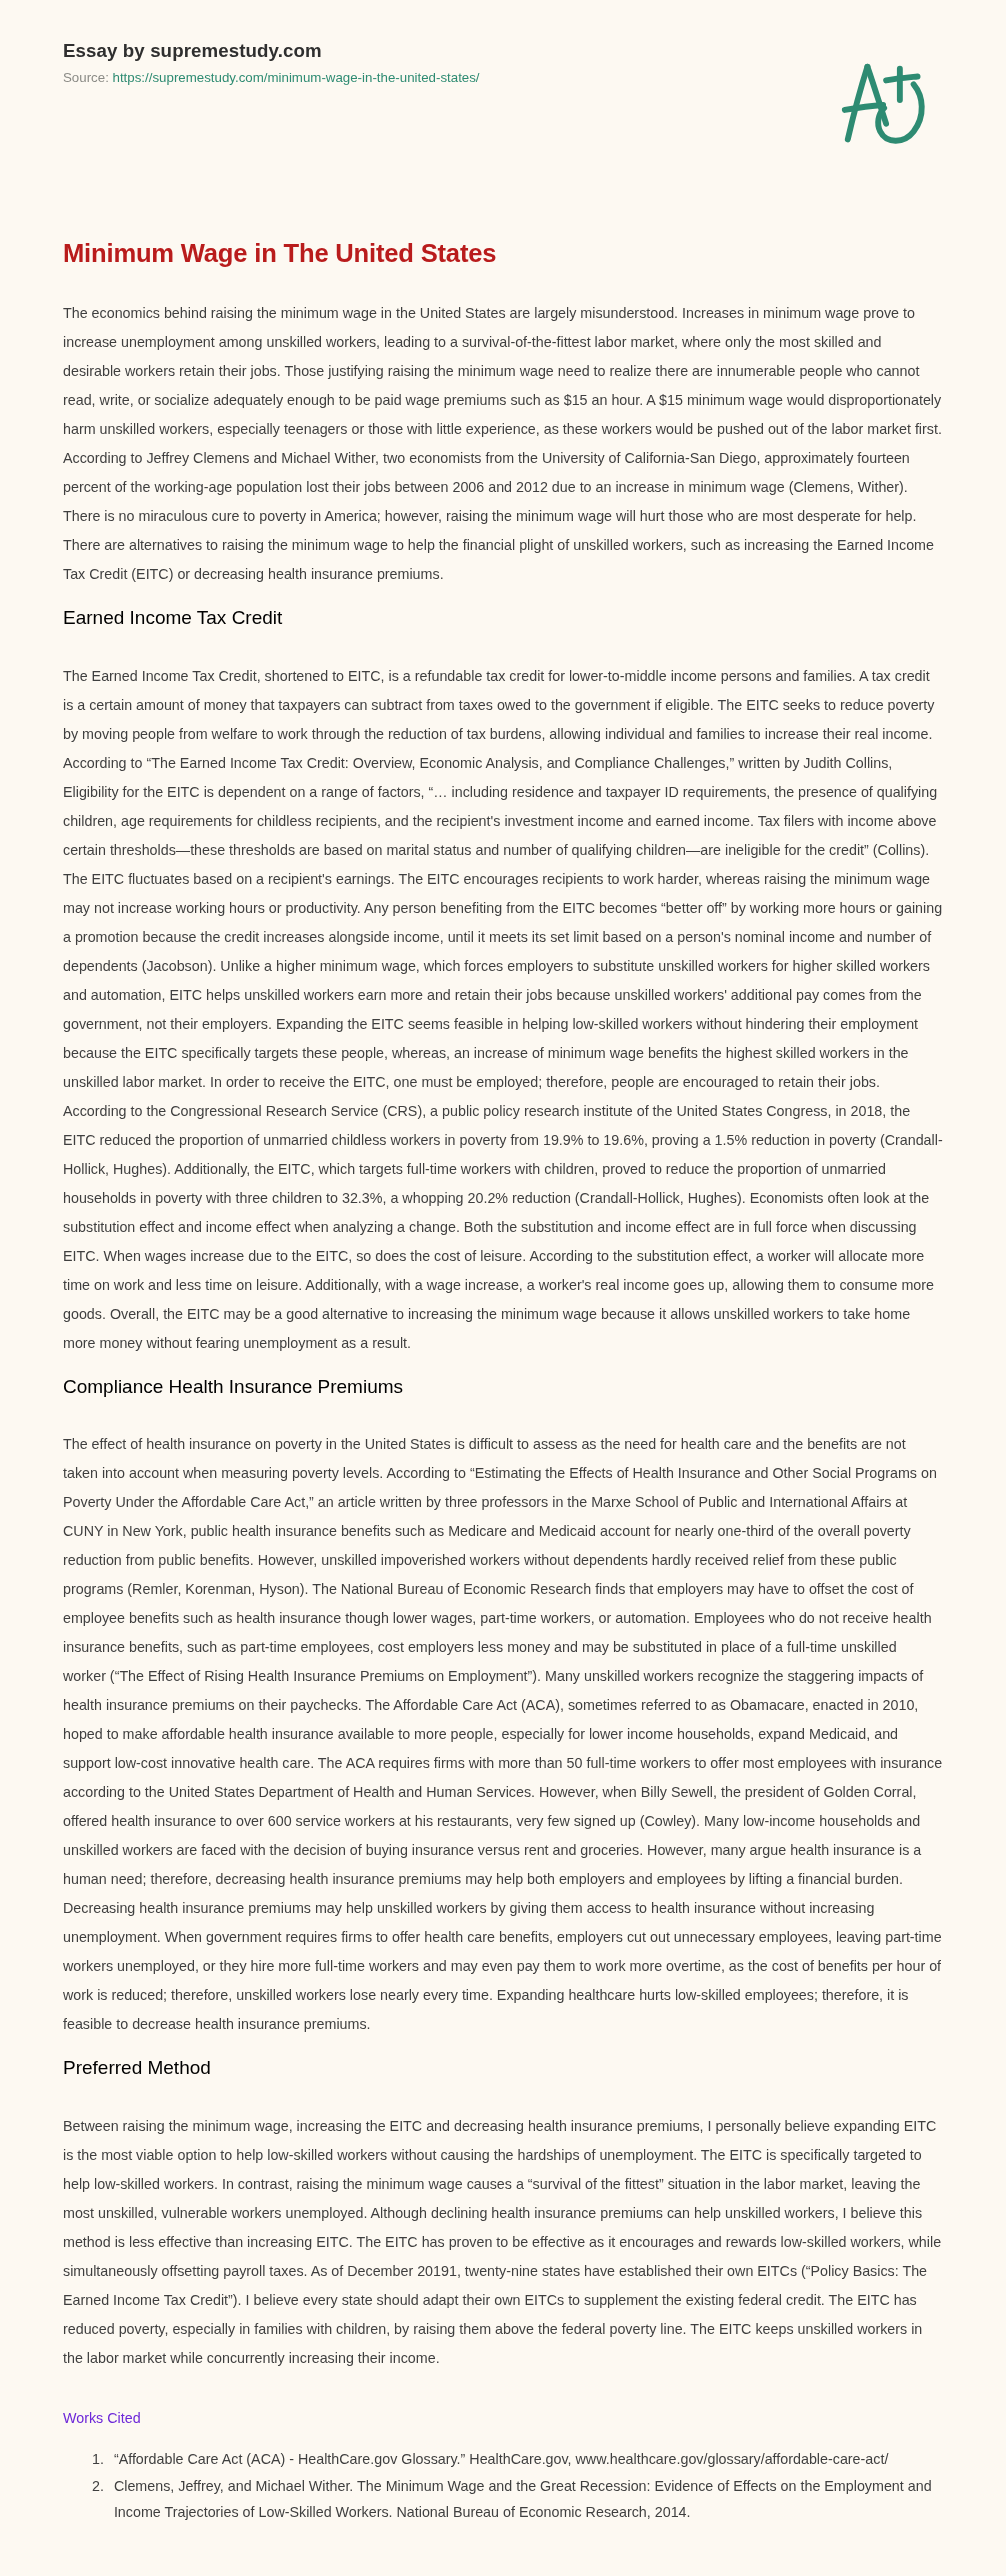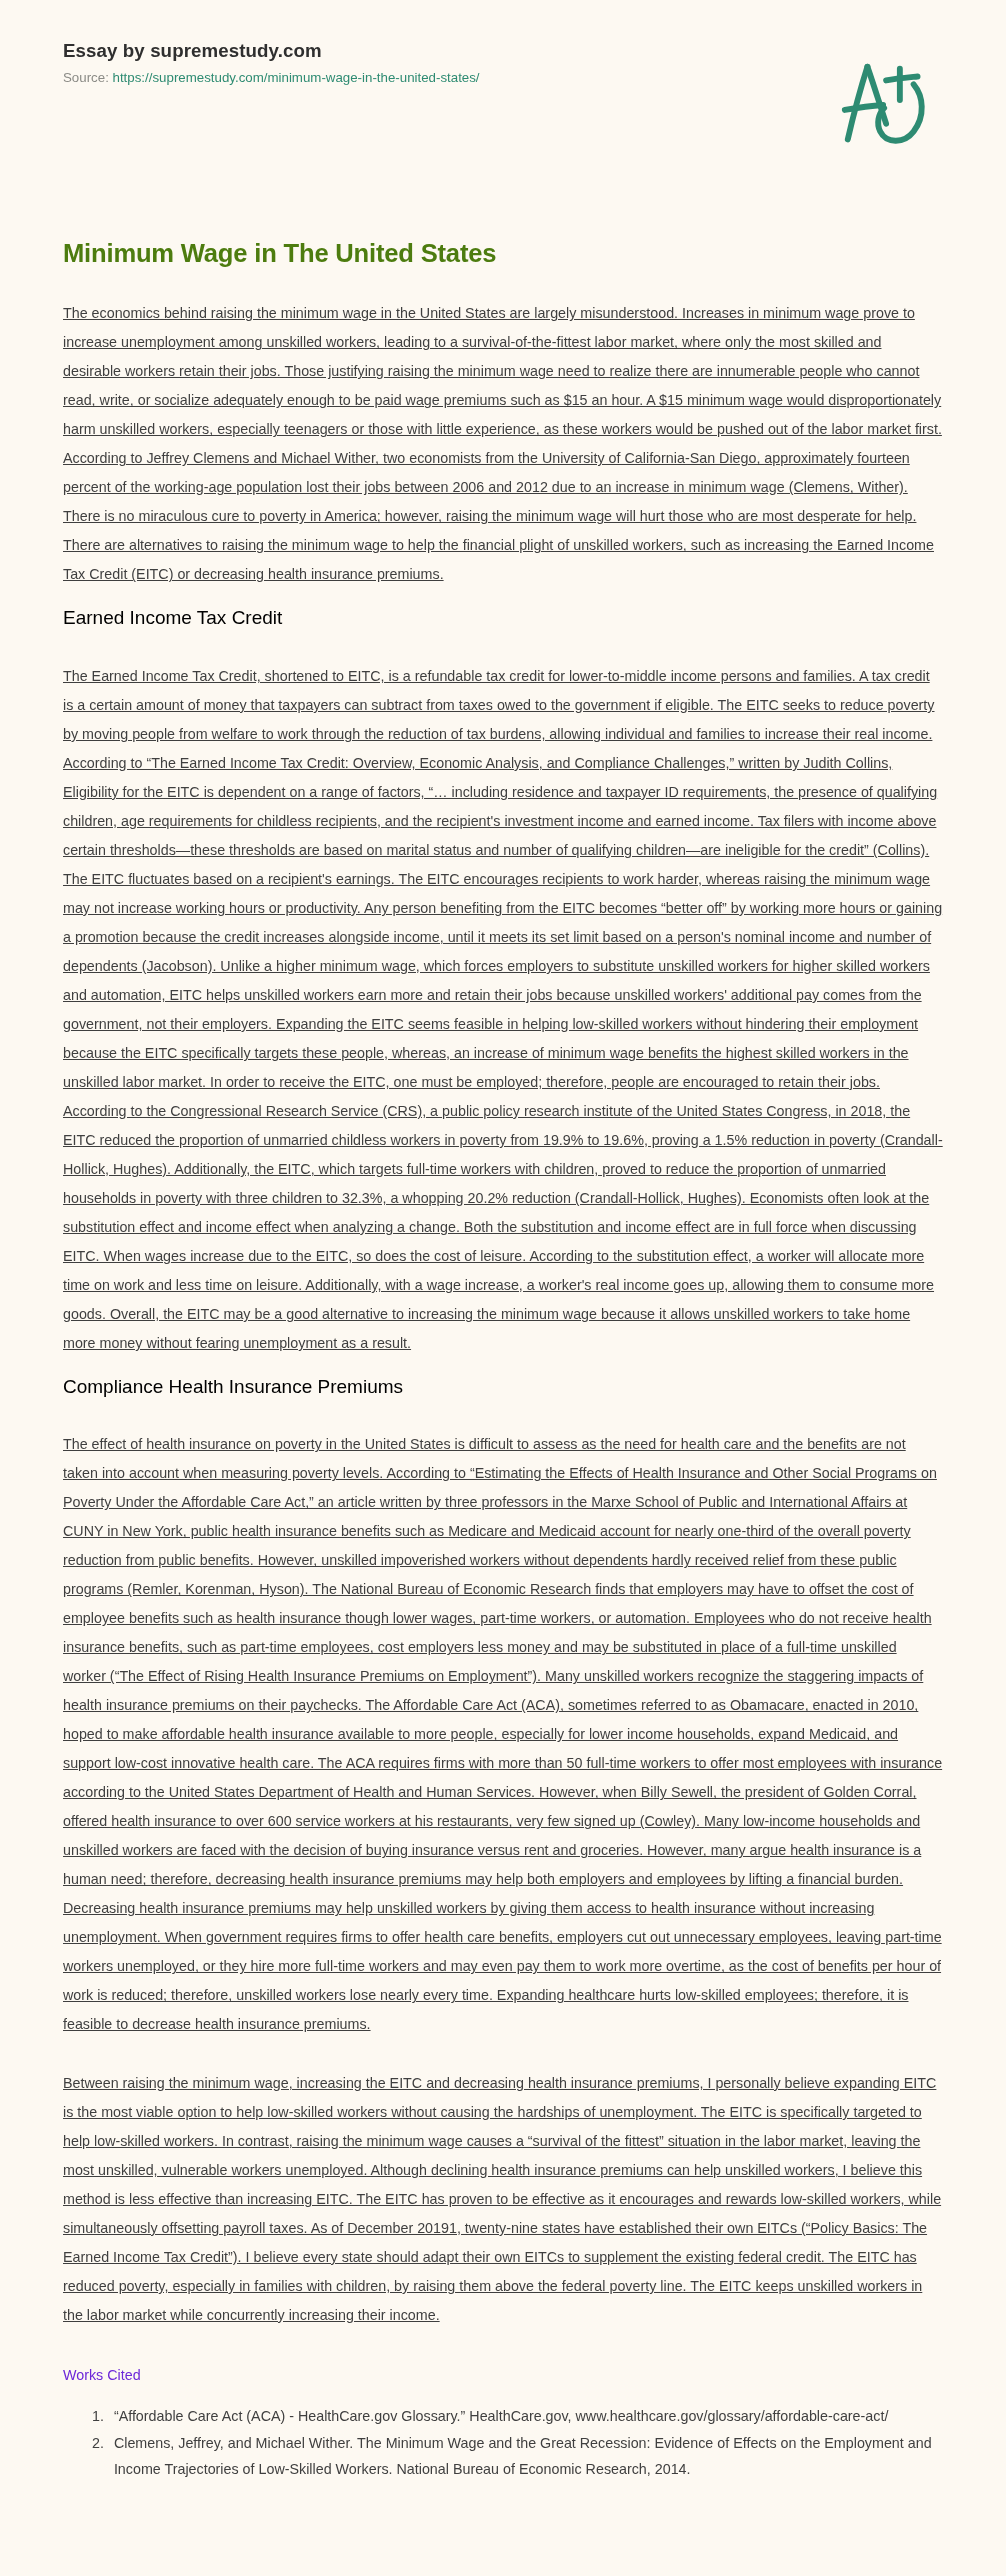--- a/index.html
+++ b/index.html
@@ -54,32 +54,31 @@
   }
   .logo svg { display: block; width: 100%; height: 100%; }
 
   
   .article {
     padding: 0 63px 39px 63px;
   }
   .doc-title {
     font-size: 25.6px;
     font-weight: bold;
-    color: #4d7c0f;
+    color: #b91c1c;
     margin: 81px 0 0 0;
     line-height: 1.25;
     letter-spacing: -0.2px;
   }
   p.body-text {
     font-size: 14.3px;
     line-height: 29px;
     color: #3f3f3f;
     margin: 29.5px 0 0 0;
     text-align: left;
-    text-decoration: underline;
   }
   h2.section-heading {
     font-size: 19px;
     font-weight: normal;
     color: #000000;
     line-height: 29px;
     margin: 14px 0 0 0;
   }
   h2.works-cited-heading {
     font-size: 14.3px;
@@ -143,20 +142,21 @@
     <h1 class="doc-title">Minimum Wage in The United States</h1>
 
     <p class="body-text">The economics behind raising the minimum wage in the United States are largely misunderstood. Increases in minimum wage prove to increase unemployment among unskilled workers, leading to a survival-of-the-fittest labor market, where only the most skilled and desirable workers retain their jobs. Those justifying raising the minimum wage need to realize there are innumerable people who cannot read, write, or socialize adequately enough to be paid wage premiums such as $15 an hour. A $15 minimum wage would disproportionately harm unskilled workers, especially teenagers or those with little experience, as these workers would be pushed out of the labor market first. According to Jeffrey Clemens and Michael Wither, two economists from the University of California-San Diego, approximately fourteen percent of the working-age population lost their jobs between 2006 and 2012 due to an increase in minimum wage (Clemens, Wither). There is no miraculous cure to poverty in America; however, raising the minimum wage will hurt those who are most desperate for help. There are alternatives to raising the minimum wage to help the financial plight of unskilled workers, such as increasing the Earned Income Tax Credit (EITC) or decreasing health insurance premiums.</p>
 
     <h2 class="section-heading">Earned Income Tax Credit</h2>
     <p class="body-text">The Earned Income Tax Credit, shortened to EITC, is a refundable tax credit for lower-to-middle income persons and families. A tax credit is a certain amount of money that taxpayers can subtract from taxes owed to the government if eligible. The EITC seeks to reduce poverty by moving people from welfare to work through the reduction of tax burdens, allowing individual and families to increase their real income. According to “The Earned Income Tax Credit: Overview, Economic Analysis, and Compliance Challenges,” written by Judith Collins, Eligibility for the EITC is dependent on a range of factors, “… including residence and taxpayer ID requirements, the presence of qualifying children, age requirements for childless recipients, and the recipient's investment income and earned income. Tax filers with income above certain thresholds—these thresholds are based on marital status and number of qualifying children—are ineligible for the credit” (Collins). The EITC fluctuates based on a recipient's earnings. The EITC encourages recipients to work harder, whereas raising the minimum wage may not increase working hours or productivity. Any person benefiting from the EITC becomes “better off” by working more hours or gaining a promotion because the credit increases alongside income, until it meets its set limit based on a person's nominal income and number of dependents (Jacobson). Unlike a higher minimum wage, which forces employers to substitute unskilled workers for higher skilled workers and automation, EITC helps unskilled workers earn more and retain their jobs because unskilled workers' additional pay comes from the government, not their employers. Expanding the EITC seems feasible in helping low-skilled workers without hindering their employment because the EITC specifically targets these people, whereas, an increase of minimum wage benefits the highest skilled workers in the unskilled labor market. In order to receive the EITC, one must be employed; therefore, people are encouraged to retain their jobs. According to the Congressional Research Service (CRS), a public policy research institute of the United States Congress, in 2018, the EITC reduced the proportion of unmarried childless workers in poverty from 19.9% to 19.6%, proving a 1.5% reduction in poverty (Crandall-Hollick, Hughes). Additionally, the EITC, which targets full-time workers with children, proved to reduce the proportion of unmarried households in poverty with three children to 32.3%, a whopping 20.2% reduction (Crandall-Hollick, Hughes). Economists often look at the substitution effect and income effect when analyzing a change. Both the substitution and income effect are in full force when discussing EITC. When wages increase due to the EITC, so does the cost of leisure. According to the substitution effect, a worker will allocate more time on work and less time on leisure. Additionally, with a wage increase, a worker's real income goes up, allowing them to consume more goods. Overall, the EITC may be a good alternative to increasing the minimum wage because it allows unskilled workers to take home more money without fearing unemployment as a result.</p>
 
     <h2 class="section-heading">Compliance Health Insurance Premiums</h2>
     <p class="body-text">The effect of health insurance on poverty in the United States is difficult to assess as the need for health care and the benefits are not taken into account when measuring poverty levels. According to “Estimating the Effects of Health Insurance and Other Social Programs on Poverty Under the Affordable Care Act,” an article written by three professors in the Marxe School of Public and International Affairs at CUNY in New York, public health insurance benefits such as Medicare and Medicaid account for nearly one-third of the overall poverty reduction from public benefits. However, unskilled impoverished workers without dependents hardly received relief from these public programs (Remler, Korenman, Hyson). The National Bureau of Economic Research finds that employers may have to offset the cost of employee benefits such as health insurance though lower wages, part-time workers, or automation. Employees who do not receive health insurance benefits, such as part-time employees, cost employers less money and may be substituted in place of a full-time unskilled worker (“The Effect of Rising Health Insurance Premiums on Employment”). Many unskilled workers recognize the staggering impacts of health insurance premiums on their paychecks. The Affordable Care Act (ACA), sometimes referred to as Obamacare, enacted in 2010, hoped to make affordable health insurance available to more people, especially for lower income households, expand Medicaid, and support low-cost innovative health care. The ACA requires firms with more than 50 full-time workers to offer most employees with insurance according to the United States Department of Health and Human Services. However, when Billy Sewell, the president of Golden Corral, offered health insurance to over 600 service workers at his restaurants, very few signed up (Cowley). Many low-income households and unskilled workers are faced with the decision of buying insurance versus rent and groceries. However, many argue health insurance is a human need; therefore, decreasing health insurance premiums may help both employers and employees by lifting a financial burden. Decreasing health insurance premiums may help unskilled workers by giving them access to health insurance without increasing unemployment. When government requires firms to offer health care benefits, employers cut out unnecessary employees, leaving part-time workers unemployed, or they hire more full-time workers and may even pay them to work more overtime, as the cost of benefits per hour of work is reduced; therefore, unskilled workers lose nearly every time. Expanding healthcare hurts low-skilled employees; therefore, it is feasible to decrease health insurance premiums.</p>
 
+    <h2 class="section-heading">Preferred Method</h2>
     <p class="body-text">Between raising the minimum wage, increasing the EITC and decreasing health insurance premiums, I personally believe expanding EITC is the most viable option to help low-skilled workers without causing the hardships of unemployment. The EITC is specifically targeted to help low-skilled workers. In contrast, raising the minimum wage causes a “survival of the fittest” situation in the labor market, leaving the most unskilled, vulnerable workers unemployed. Although declining health insurance premiums can help unskilled workers, I believe this method is less effective than increasing EITC. The EITC has proven to be effective as it encourages and rewards low-skilled workers, while simultaneously offsetting payroll taxes. As of December 20191, twenty-nine states have established their own EITCs (“Policy Basics: The Earned Income Tax Credit”). I believe every state should adapt their own EITCs to supplement the existing federal credit. The EITC has reduced poverty, especially in families with children, by raising them above the federal poverty line. The EITC keeps unskilled workers in the labor market while concurrently increasing their income.</p>
 
     <h2 class="works-cited-heading">Works Cited</h2>
     <ol class="works-cited">
       <li>“Affordable Care Act (ACA) - HealthCare.gov Glossary.” HealthCare.gov, www.healthcare.gov/glossary/affordable-care-act/</li>
       <li>Clemens, Jeffrey, and Michael Wither. The Minimum Wage and the Great Recession: Evidence of Effects on the Employment and Income Trajectories of Low-Skilled Workers. National Bureau of Economic Research, 2014.</li>
 
     </ol>
 
   </div>

